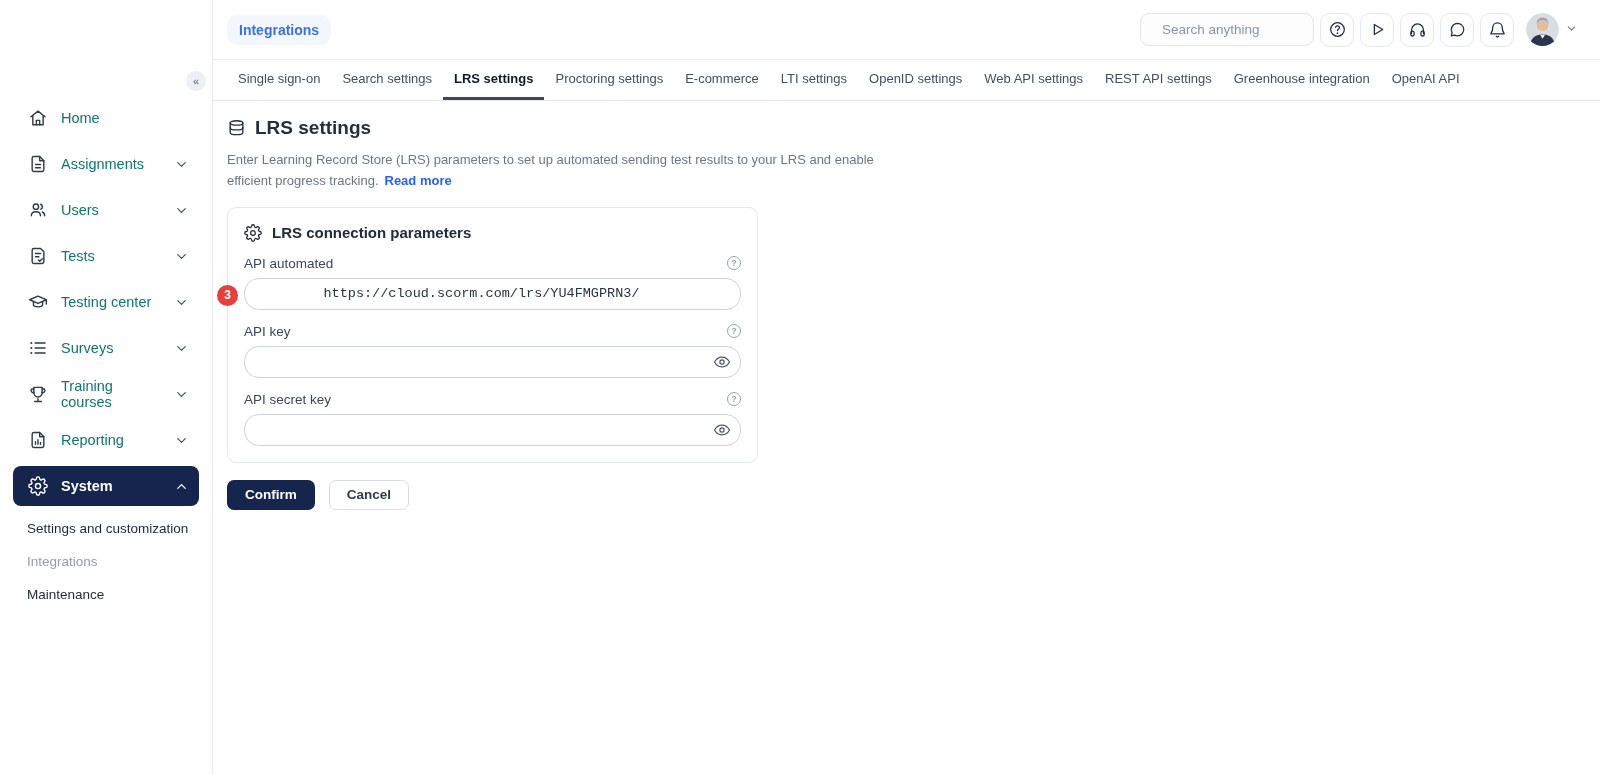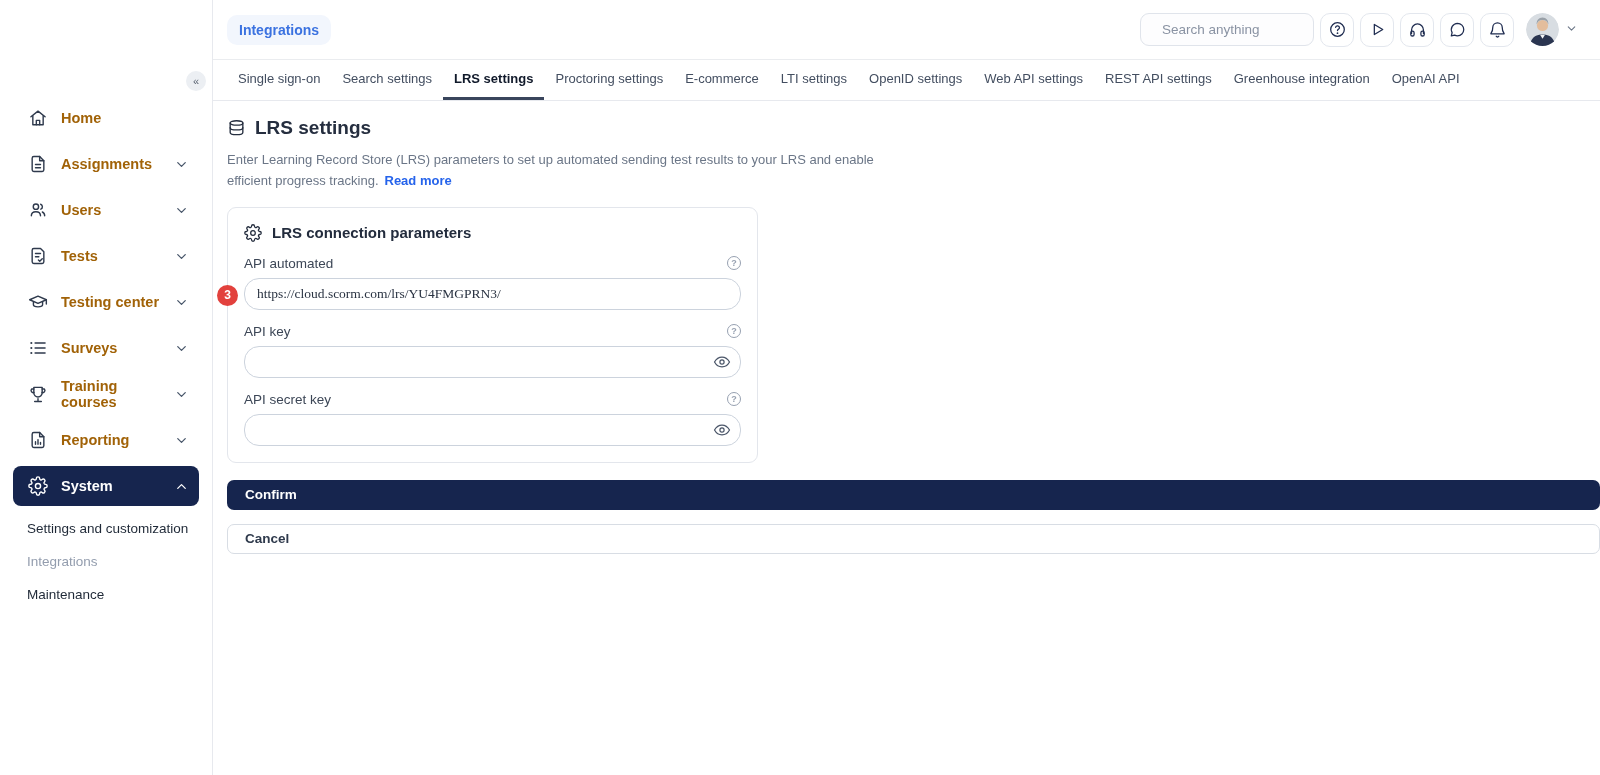--- a/index.html
+++ b/index.html
@@ -13,21 +13,21 @@
   .logo-word { font-size:25px; font-weight:700; letter-spacing:-0.5px; line-height:1; }
   .logo-word .c0,.logo-word .c5 { color:#2f3a4a; }
   .logo-word .c1 { color:#e2413d; }
   .logo-word .c2 { color:#f2a32b; }
   .logo-word .c3 { color:#43b04a; }
   .logo-word .c4 { color:#2ba8e0; }
   .tagline { font-size:11px; color:#343c4c; margin-top:3px; font-weight:500; }
   .collapse-btn { position:absolute; top:71px; right:6px; width:20px; height:20px; border-radius:50%; background:#eceff3; color:#5b6472; font-size:11px; display:flex; align-items:center; justify-content:center; cursor:pointer; }
   .nav { position:absolute; top:98px; left:0; right:0; }
   .nav-item { height:40px; margin:0 13px 6px 13px; padding:0 10px 0 15px; border-radius:8px; display:flex; align-items:center; gap:13px; cursor:pointer; }
-  .nav-item .lbl { font-size:14.5px; color:#a16207; font-weight:700; flex:1; }
+  .nav-item .lbl { font-size:14.5px; color:#0f766e; font-weight:400; flex:1; }
   .nav-item svg.mi { width:20px; height:20px; stroke:#2f3a4d; fill:none; stroke-width:1.7; stroke-linecap:round; stroke-linejoin:round; }
   .nav-item svg.chev { width:15px; height:15px; stroke:#475569; fill:none; stroke-width:2; stroke-linecap:round; stroke-linejoin:round; }
   .nav-item.active { background:#16254e; }
   .nav-item.active .lbl { color:#fff; font-weight:700; }
   .nav-item.active svg.mi, .nav-item.active svg.chev { stroke:#fff; }
   .subnav { margin-top:6px; }
   .sub-item { height:33px; display:flex; align-items:center; padding-left:27px; font-size:13.5px; color:#1f2937; font-weight:500; cursor:pointer; }
   .sub-item.current { color:#939dae; }
 
   
@@ -59,25 +59,25 @@
   .read-more { color:#2563eb; font-weight:700; margin-left:6px; cursor:pointer; text-decoration:none; }
 
   .card { margin-top:15px; width:531px; border:1px solid #e3e6ec; border-radius:9px; padding:16px; position:relative; background:#fff; }
   .card-title { display:flex; align-items:center; gap:10px; }
   .card-title svg { width:18px; height:18px; stroke:#232c3d; fill:none; stroke-width:1.7; stroke-linecap:round; stroke-linejoin:round; }
   .card-title h2 { font-size:15px; font-weight:700; color:#232c3d; }
   .label-row { display:flex; align-items:center; justify-content:space-between; margin-top:14px; }
   .label-row .flabel { font-size:13.5px; color:#3c4656; }
   .qmark { width:14px; height:14px; border:1.2px solid #97a1b1; border-radius:50%; color:#97a1b1; font-size:9px; font-weight:700; display:flex; align-items:center; justify-content:center; cursor:pointer; }
   .input-wrap { position:relative; margin-top:7px; }
-  .input-wrap input { width:100%; height:32px; border:1px solid #ccd3dd; border-radius:15px; padding:0 34px 0 12px; font-size:13.5px; color:#2a3342; outline:none; font-family:Liberation Serif, serif; background:#fff; }
+  .input-wrap input { width:100%; height:32px; border:1px solid #ccd3dd; border-radius:15px; padding:0 34px 0 12px; font-size:13.5px; color:#2a3342; outline:none; font-family:Liberation Mono, monospace; background:#fff;text-align:center; }
   .eye { position:absolute; right:10px; top:50%; transform:translateY(-50%); cursor:pointer; display:flex; }
   .eye svg { width:18px; height:18px; stroke:#4a5568; fill:none; stroke-width:1.6; stroke-linecap:round; stroke-linejoin:round; }
   .step-badge { position:absolute; left:-11px; top:77px; width:21px; height:21px; border-radius:50%; background:#e2413d; color:#fff; font-size:12px; font-weight:700; display:flex; align-items:center; justify-content:center; }
-  .btn-row { margin-top:17px; display:flex; gap:14px;flex-direction:column; }
+  .btn-row { margin-top:17px; display:flex; gap:14px; }
   .btn { height:30px; padding:0 17px; border-radius:7px; font-size:13.5px; font-weight:700; display:flex; align-items:center; cursor:pointer; border:1px solid transparent; font-family:"Liberation Sans",sans-serif; }
   .btn.primary { background:#16254e; color:#fff; }
   .btn.secondary { background:#fff; color:#2f3a4c; border-color:#d8dde4; }
 </style>
 </head>
 <body>
 
 <div class="app">
 
   <aside class="sidebar">

